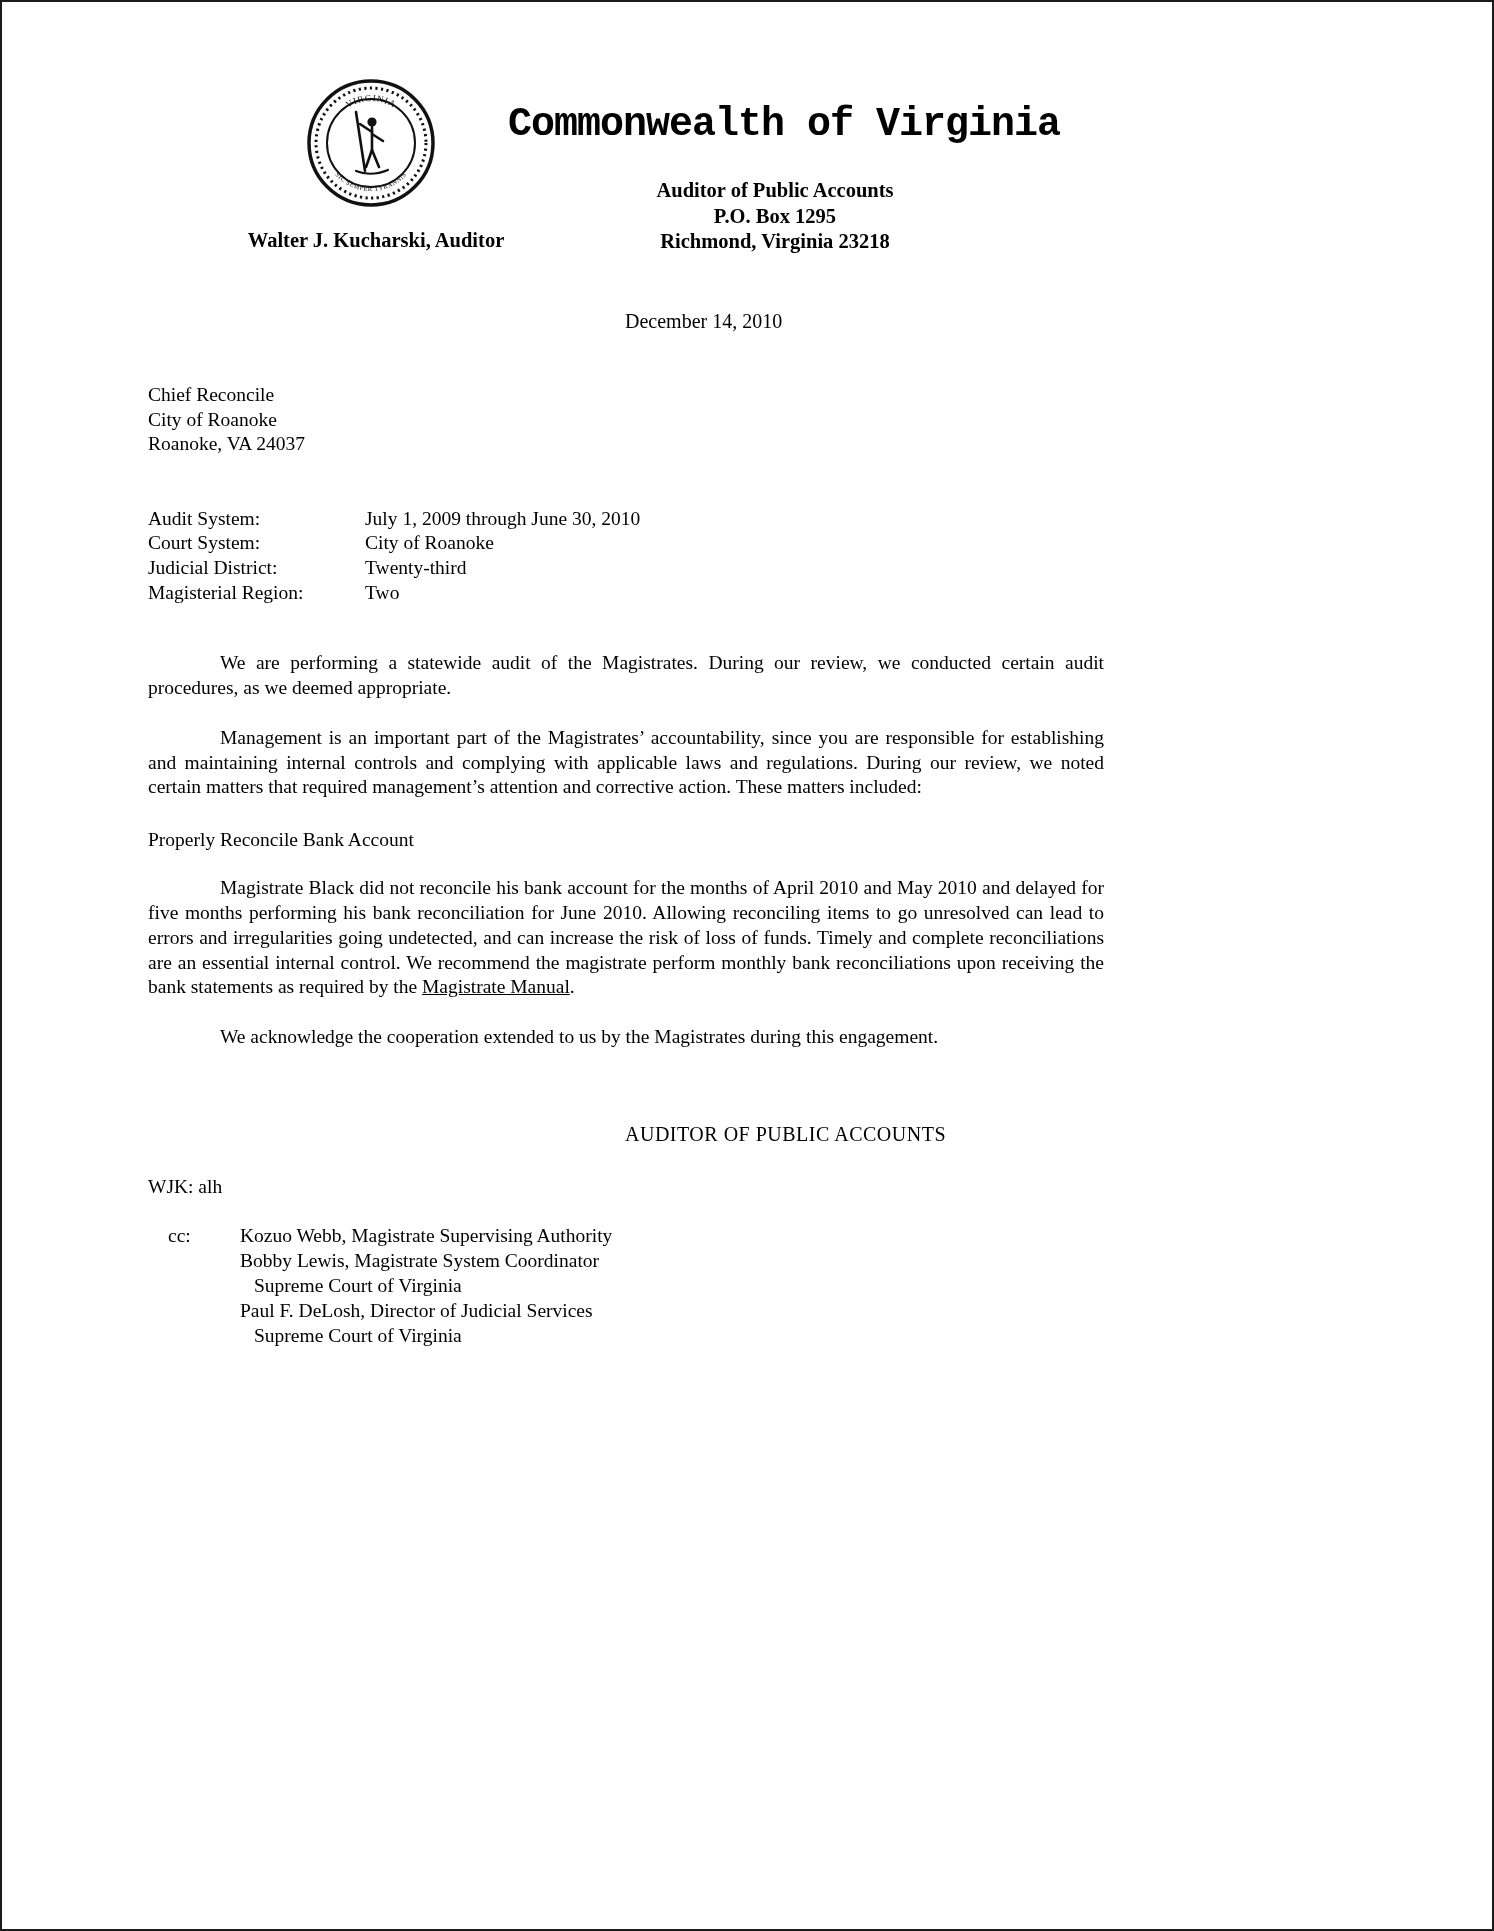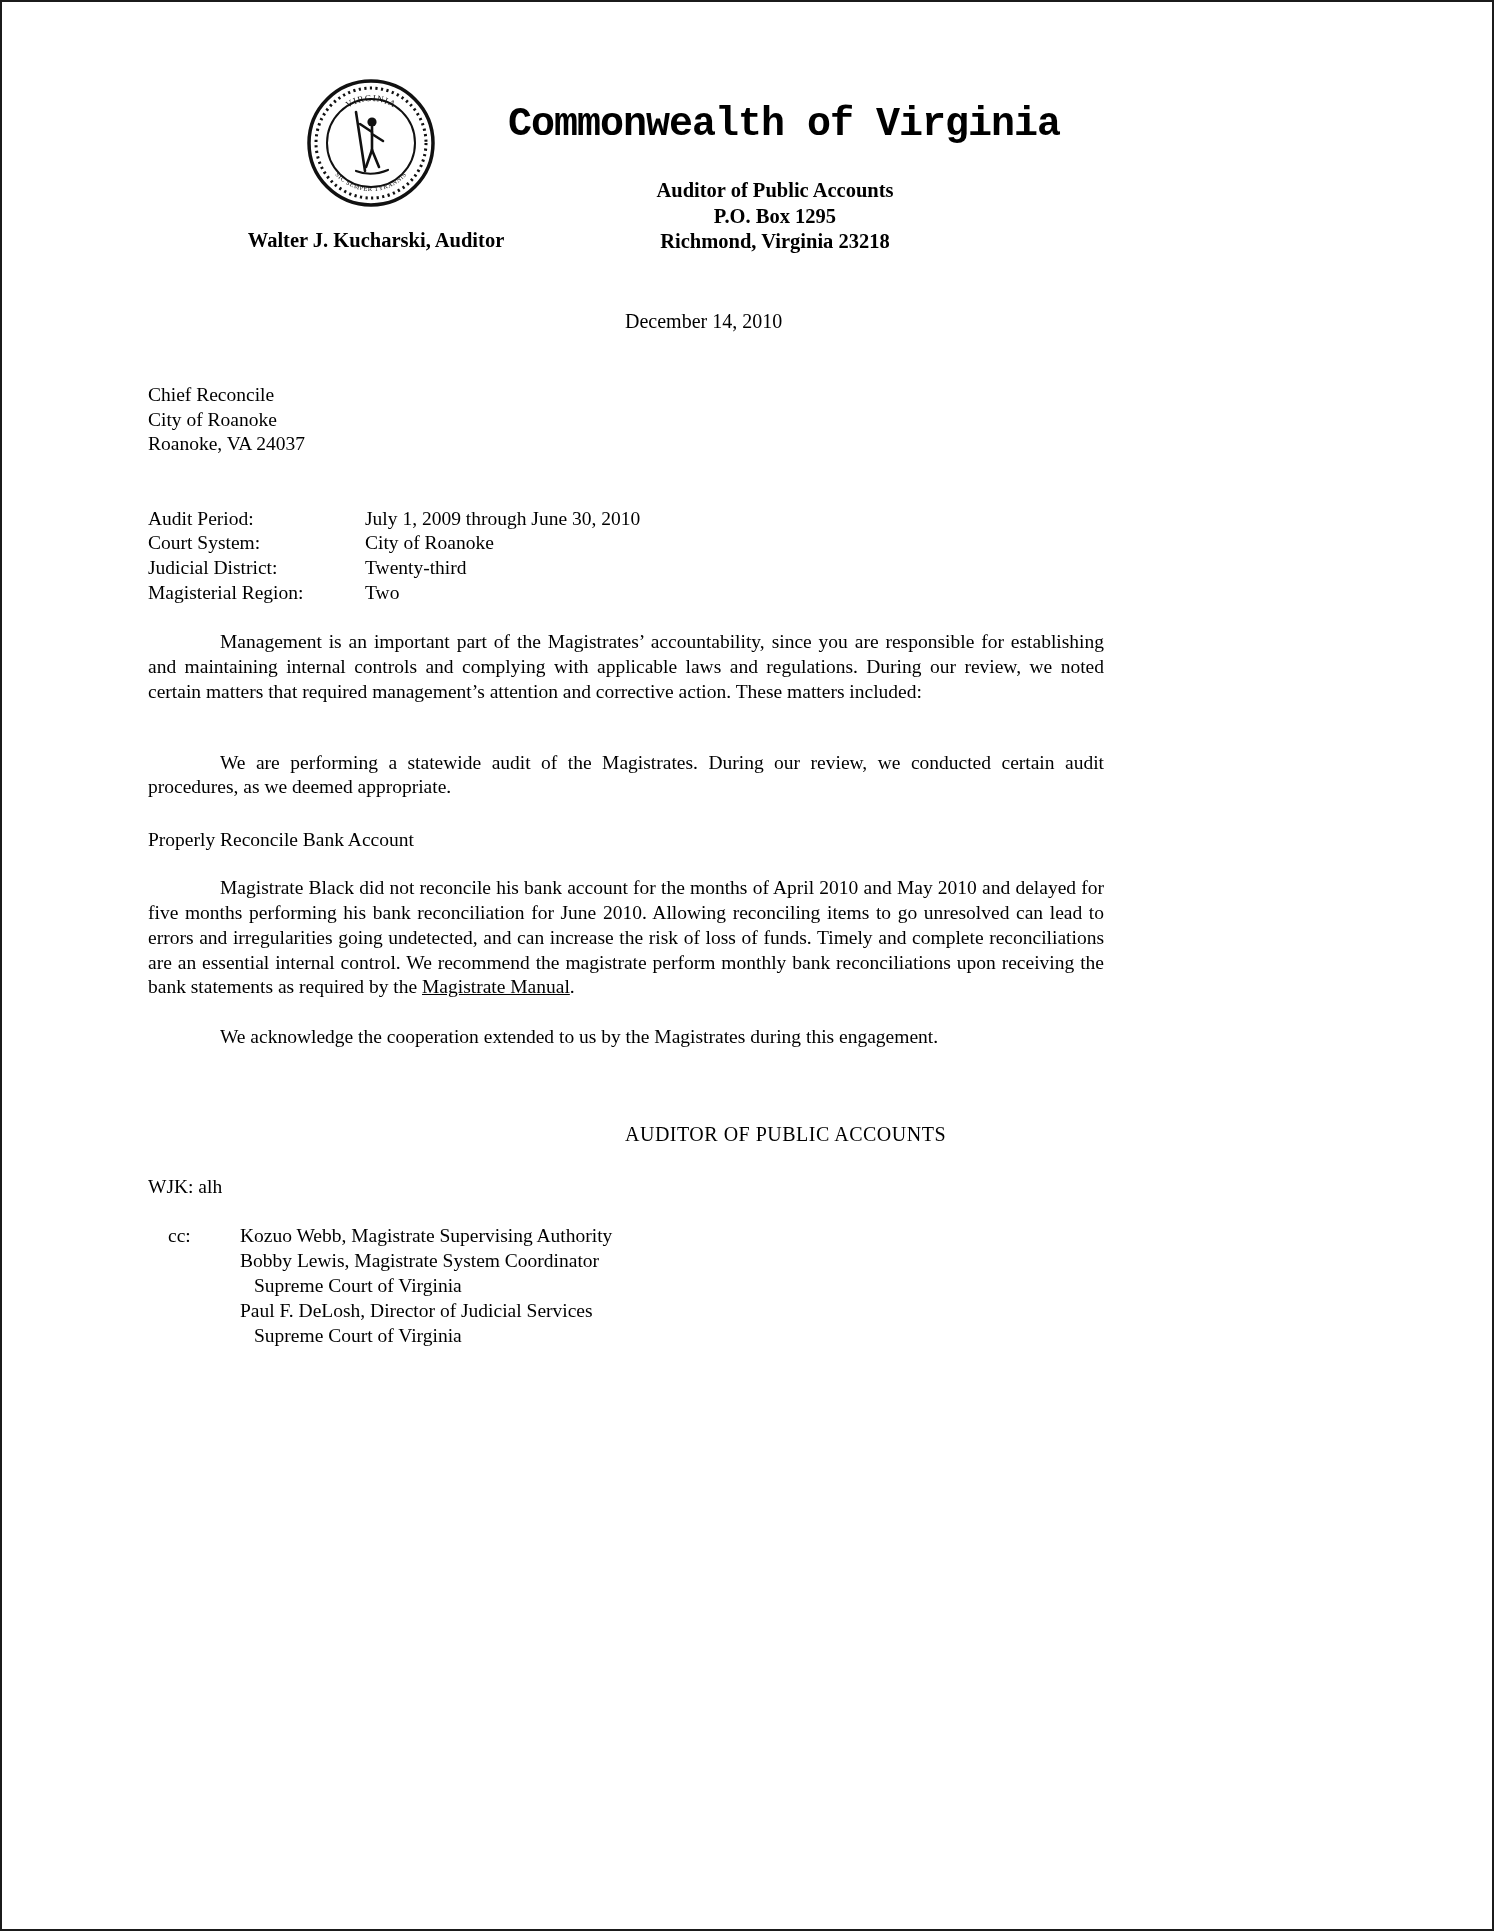--- a/index.html
+++ b/index.html
@@ -167,33 +167,33 @@
 
   <div class="date">December 14, 2010</div>
 
   <div class="recipient">
     <div>Chief Reconcile</div>
     <div>City of Roanoke</div>
     <div>Roanoke, VA  24037</div>
   </div>
 
   <div class="audit-table">
-    <div>Audit Period:</div>
+    <div>Audit System:</div>
     <div>July 1, 2009 through June 30, 2010</div>
     <div>Court System:</div>
     <div>City of Roanoke</div>
     <div>Judicial District:</div>
     <div>Twenty-third</div>
     <div>Magisterial Region:</div>
     <div>Two</div>
   </div>
 
+  <p class="para first">We are performing a statewide audit of the Magistrates.  During our review, we conducted certain audit procedures, as we deemed appropriate.</p>
+
   <p class="para">Management is an important part of the Magistrates’ accountability, since you are responsible for establishing and maintaining internal controls and complying with applicable laws and regulations.  During our review, we noted certain matters that required management’s attention and corrective action.  These matters included:</p>
-
-  <p class="para first">We are performing a statewide audit of the Magistrates.  During our review, we conducted certain audit procedures, as we deemed appropriate.</p>
 
   <div class="section-heading">Properly Reconcile Bank Account</div>
 
   <p class="para"><span>Magistrate Black did not reconcile his bank account for the months of April 2010 and May 2010 and delayed for five months performing his bank reconciliation for June 2010.  Allowing reconciling items to go unresolved can lead to errors and irregularities going undetected, and can increase the risk of loss of funds.  Timely and complete reconciliations are an essential internal control.  We recommend the magistrate perform monthly bank reconciliations upon receiving the bank statements as required by the </span><span class="u">Magistrate Manual</span><span>.</span></p>
 
   <p class="para">We acknowledge the cooperation extended to us by the Magistrates during this engagement.</p>
 
   <div class="signature">AUDITOR OF PUBLIC ACCOUNTS</div>
 
   <div class="initials">WJK: alh</div>

